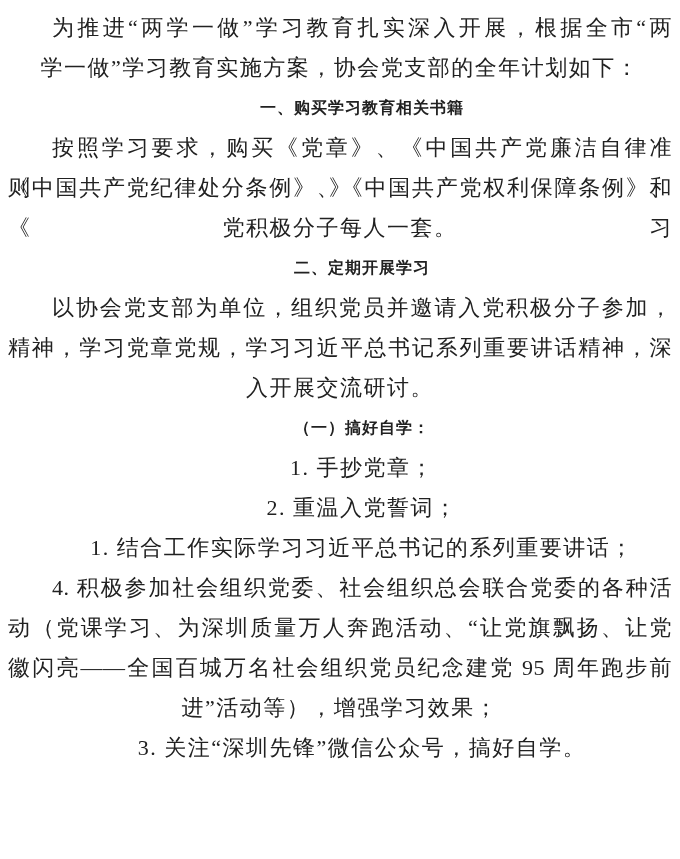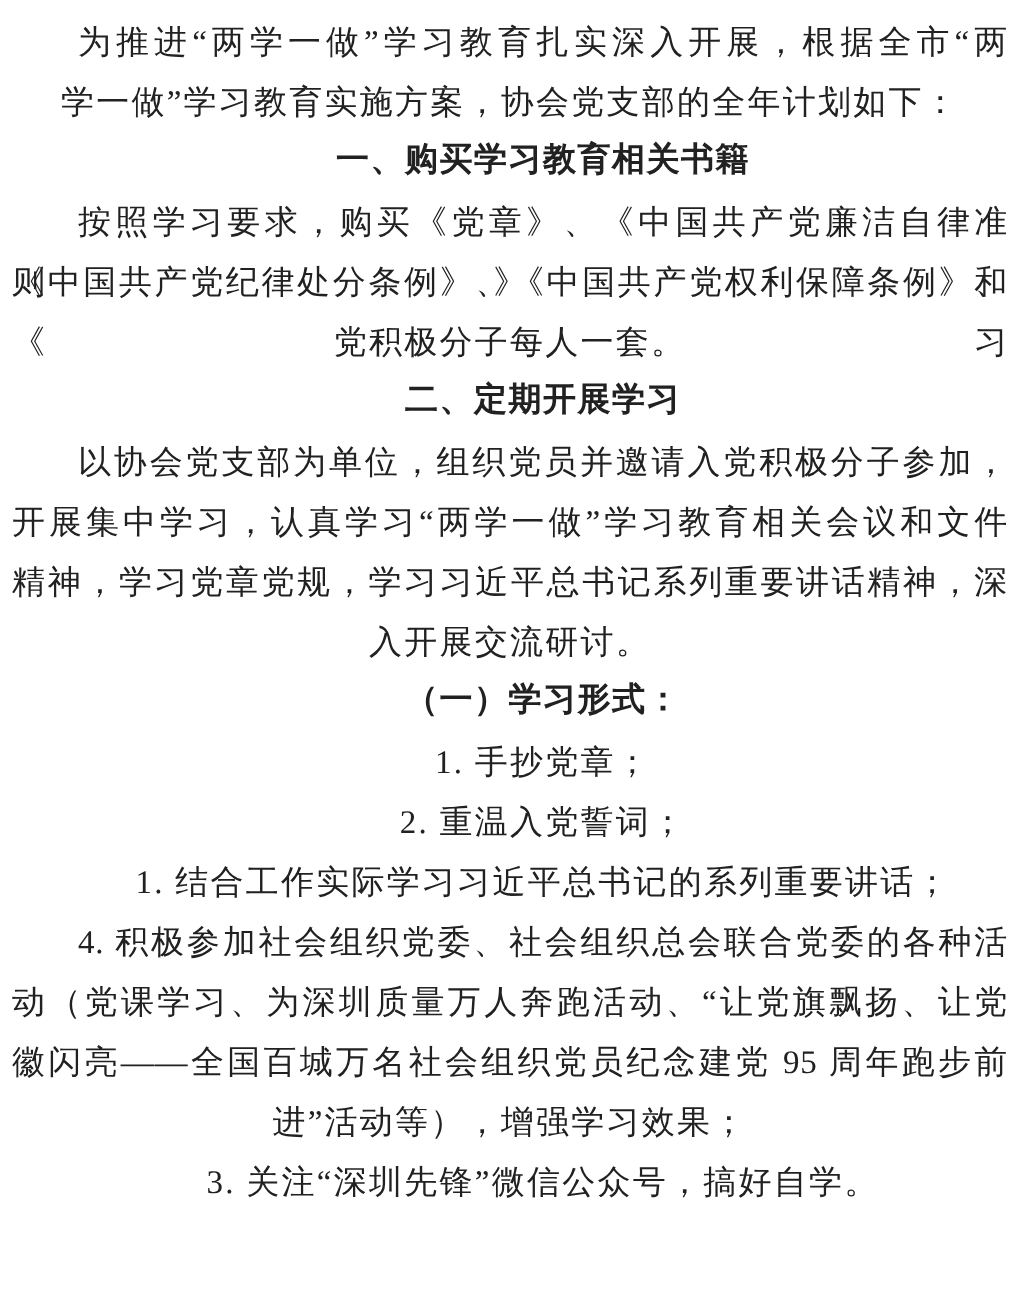--- a/index.html
+++ b/index.html
@@ -35,42 +35,41 @@
     white-space: normal;
     text-align: justify;
     text-align-last: justify;
     letter-spacing: 0.5px;
   }
   
   .line.indent {
     text-indent: 44px;
   }
   .line.heading {
-    font-family: Liberation Mono, monospace;
+    font-family: Liberation Sans, sans-serif;
     font-weight: 700;
-    font-size: 22px;
+    font-size: 16px;
     letter-spacing: 1px;
   }
 </style>
 </head>
 <body>
 
 <div class="page">
   <div class="line indent fill">为推进“两学一做”学习教育扎实深入开展，根据全市“两</div>
   <div class="line">学一做”学习教育实施方案，协会党支部的全年计划如下：</div>
   <div class="line heading indent">一、购买学习教育相关书籍</div>
   <div class="line indent fill">按照学习要求，购买《党章》、《中国共产党廉洁自律准则》、</div>
   <div class="line fill">《中国共产党纪律处分条例》、《中国共产党权利保障条例》和《习</div>
   <div class="line">党积极分子每人一套。</div>
   <div class="line heading indent">二、定期开展学习</div>
   <div class="line indent fill">以协会党支部为单位，组织党员并邀请入党积极分子参加，</div>
-  <div class="line fill">开展集中学习，认真学习“两学一做”学习教育相关会议和文件</div>
   <div class="line fill">精神，学习党章党规，学习习近平总书记系列重要讲话精神，深</div>
   <div class="line">入开展交流研讨。</div>
-  <div class="line heading indent">（一）学习形式：</div>
+  <div class="line heading indent">（一）搞好自学：</div>
   <div class="line indent">1. 手抄党章；</div>
   <div class="line indent">2. 重温入党誓词；</div>
   <div class="line indent">1. 结合工作实际学习习近平总书记的系列重要讲话；</div>
   <div class="line indent fill">4. 积极参加社会组织党委、社会组织总会联合党委的各种活</div>
   <div class="line fill">动（党课学习、为深圳质量万人奔跑活动、“让党旗飘扬、让党</div>
   <div class="line fill">徽闪亮——全国百城万名社会组织党员纪念建党 95 周年跑步前</div>
   <div class="line">进”活动等），增强学习效果；</div>
   <div class="line indent">3. 关注“深圳先锋”微信公众号，搞好自学。</div>
 </div>
 

